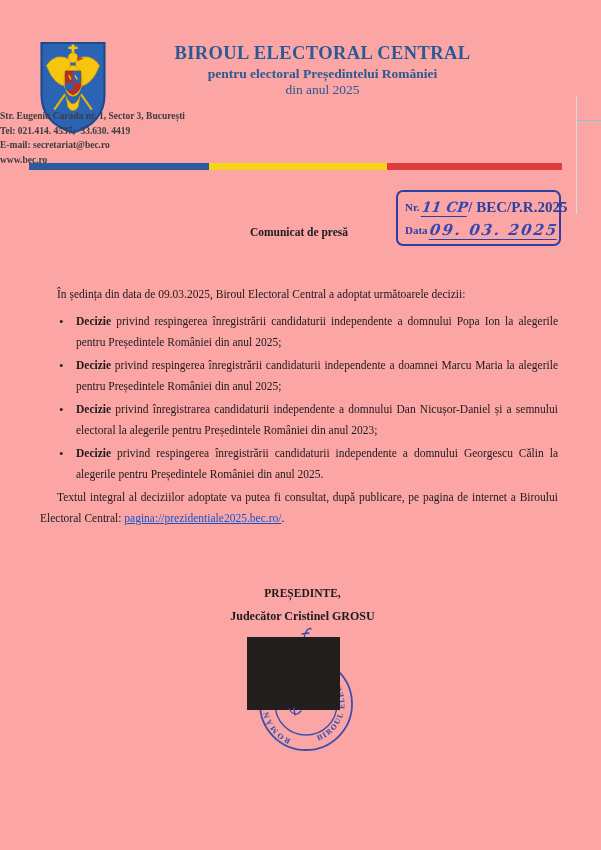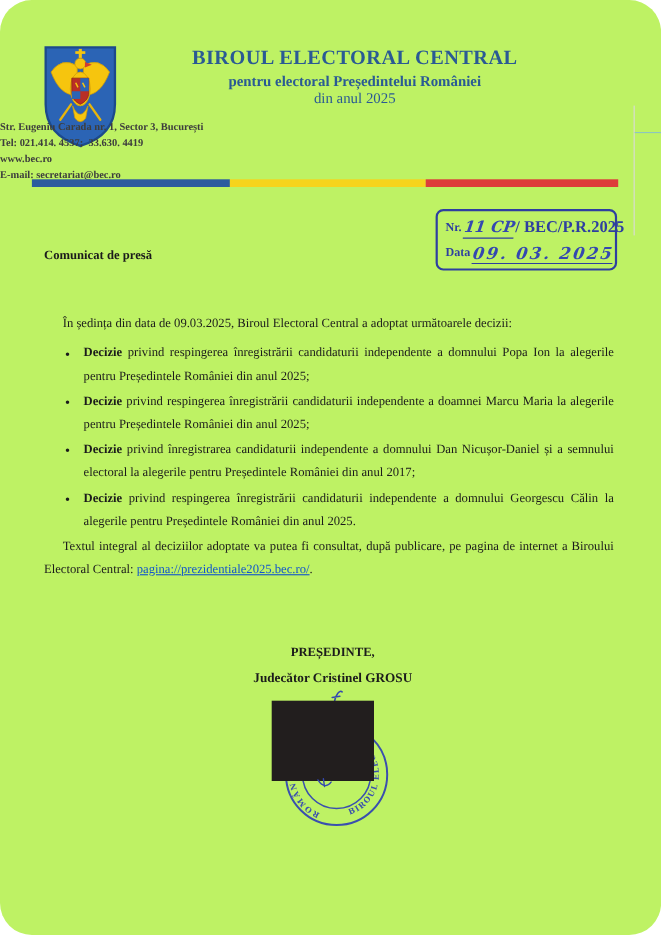--- a/index.html
+++ b/index.html
@@ -1,24 +1,23 @@
 <!DOCTYPE html>
 <html style="--header-blue: #2a5a94; --stamp-blue: #2e3fa0; --hand-blue: #3448b0; --link-blue: #1155cc; --flag-blue: #2c5c9e; --flag-yellow: #f6d41c; --flag-red: #dd3d3a; --redaction-black: #221e1e; --round-stamp-blue: #3a4fae;"><head>
 <meta charset="utf-8">
 <style>
   html,body{margin:0;padding:0;background:#ffffff;}
   .page{
     position:relative;
     width:601px;height:850px;
     margin:0 auto;
-    background:#bef264;
+    background:#fca5a5;
     font-family:"Liberation Serif", serif;
     color:#1b1b1b;
     overflow:hidden;
-    border-radius:29px;
   }
   
   .coa{position:absolute;left:38px;top:40px;width:70px;height:95px;}
   .hdr-block{position:absolute;left:130px;top:42px;width:385px;text-align:center;color:var(--header-blue);}
   .hdr-title{font-size:18.5px;font-weight:bold;letter-spacing:.4px;line-height:22px;}
   .hdr-sub1{font-size:13.5px;font-weight:bold;margin-top:2px;line-height:16px;}
   .hdr-sub2{font-size:13.5px;font-weight:normal;line-height:16px;}
   .addr-block{position:absolute;left:0;top:109px;width:598px;text-align:left;color:#3d3d3d;}
   .addr-line{font-size:9.5px;font-weight:bold;line-height:14.5px;white-space:pre;}
   
@@ -42,21 +41,21 @@
   .reg-hand{
     font-family:"DejaVu Serif", serif;font-style:italic;font-weight:bold;
     color:var(--hand-blue);font-size:14px;
     border-bottom:1.5px solid var(--stamp-blue);
     flex:1;text-align:center;transform:skewX(-8deg);
     line-height:18px;white-space:nowrap;
   }
   .reg-code{font-size:15px;font-weight:bold;white-space:pre;}
   .reg-hand2{font-size:15px;letter-spacing:2px;}
   
-  .doc-title{position:absolute;left:40px;top:226px;width:518px;
+  .doc-title{position:absolute;left:40px;top:226px;width:518px;text-align:center;
     font-size:11.5px;font-weight:bold;}
   .body-block{position:absolute;left:40px;top:284px;width:518px;
     font-size:11.5px;line-height:21px;text-align:justify;}
   .intro{font-weight:normal;text-indent:17px;margin:0;}
   ul.decisions{list-style:none;margin:6px 0 0 0;padding:0;}
   ul.decisions li{position:relative;padding-left:36px;margin-bottom:2px;}
   ul.decisions li::before{content:"\2022";position:absolute;left:19px;top:0;font-size:13px;}
   .closing{margin:2px 0 0 0;text-indent:17px;}
   .closing a{color:var(--link-blue);text-decoration:underline;}
   
@@ -93,22 +92,22 @@
   </svg>
 
   <div class="hdr-block">
     <div class="hdr-title">BIROUL ELECTORAL CENTRAL</div>
     <div class="hdr-sub1">pentru electoral Președintelui României</div>
     <div class="hdr-sub2">din anul 2025</div>
   </div>
   <div class="addr-block">
     <div class="addr-line">Str. Eugeniu Carada nr. 1, Sector 3, București</div>
     <div class="addr-line">Tel: 021.414. 4537;  33.630. 4419</div>
+    <div class="addr-line">E-mail: secretariat@bec.ro</div>
     <div class="addr-line">www.bec.ro</div>
-    <div class="addr-line">E-mail: secretariat@bec.ro</div>
   </div>
 
   <div class="flag">
     <div class="b"></div>
     <div class="y"></div>
     <div class="r"></div>
   </div>
 
   <div class="scan-vline"></div>
   <div class="scan-hline"></div>
@@ -125,21 +124,21 @@
     </div>
   </div>
 
   <div class="doc-title">Comunicat de presă</div>
 
   <div class="body-block">
     <p class="intro">În ședința din data de 09.03.2025, Biroul Electoral Central a adoptat următoarele decizii:</p>
     <ul class="decisions">
       <li><b class="lead">Decizie</b><span class="rest"> privind respingerea înregistrării candidaturii independente a domnului Popa Ion la alegerile pentru Președintele României din anul 2025;</span></li>
     <li><b class="lead">Decizie</b><span class="rest"> privind respingerea înregistrării candidaturii independente a doamnei Marcu Maria la alegerile pentru Președintele României din anul 2025;</span></li>
-        <li><b class="lead">Decizie</b><span class="rest"> privind înregistrarea candidaturii independente a domnului Dan Nicușor-Daniel și a semnului electoral la alegerile pentru Președintele României din anul 2017;</span></li>
+        <li><b class="lead">Decizie</b><span class="rest"> privind înregistrarea candidaturii independente a domnului Dan Nicușor-Daniel și a semnului electoral la alegerile pentru Președintele României din anul 2023;</span></li>
         <li><b class="lead">Decizie</b><span class="rest"> privind respingerea înregistrării candidaturii independente a domnului Georgescu Călin la alegerile pentru Președintele României din anul 2025.</span></li>
       </ul>
     <p class="closing"><span>Textul integral al deciziilor adoptate va putea fi consultat, după publicare, pe pagina de internet a Biroului Electoral Central: </span><a href="#">pagina://prezidentiale2025.bec.ro/</a><span>.</span></p>
   </div>
 
   <div class="sig-block">
     <div class="sig-role">PREȘEDINTE,</div>
     <div class="sig-name">Judecător Cristinel GROSU</div>
   </div>
 

